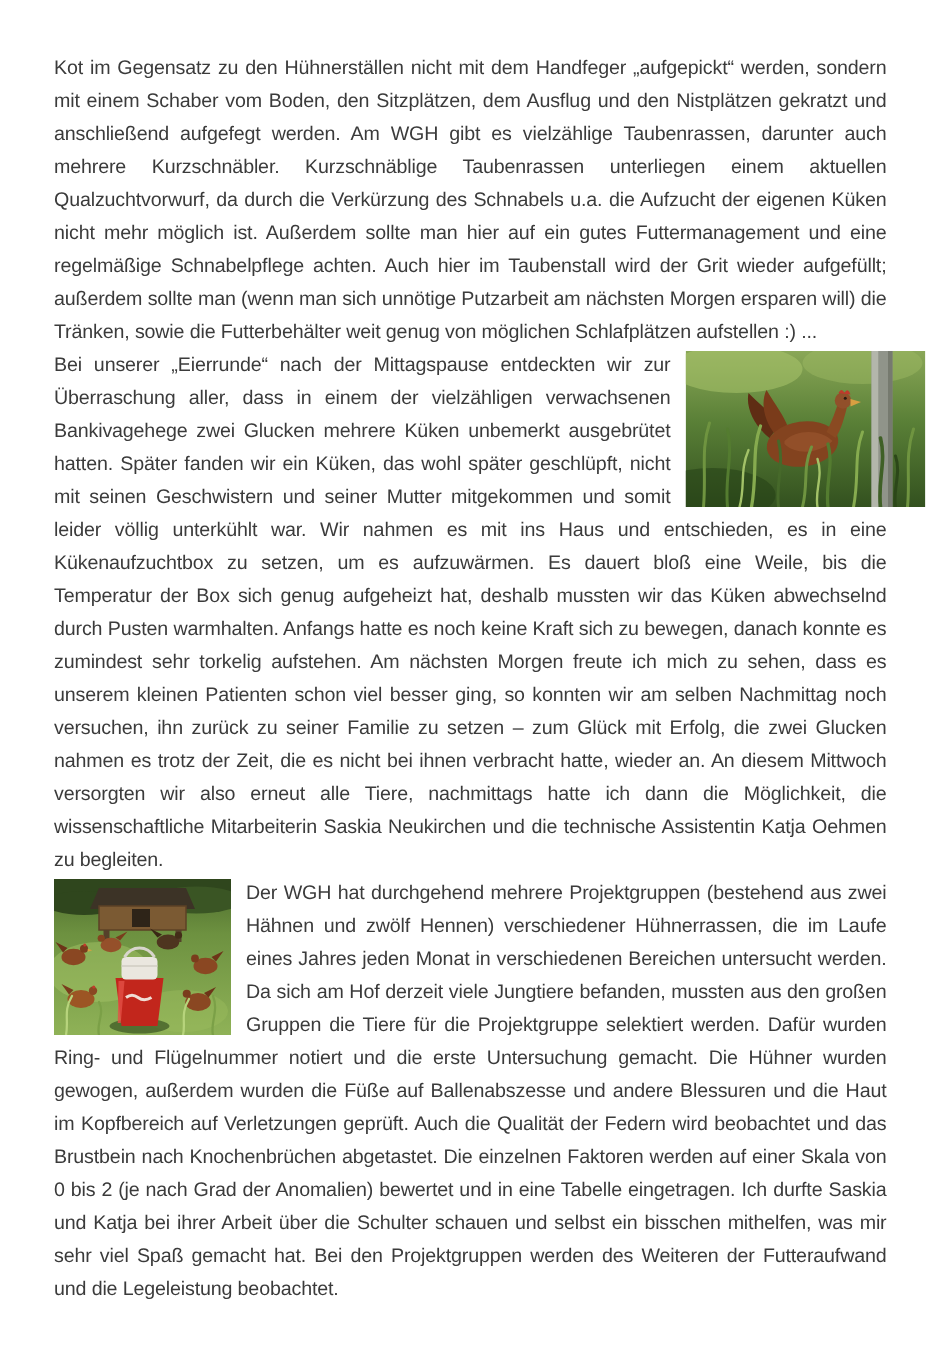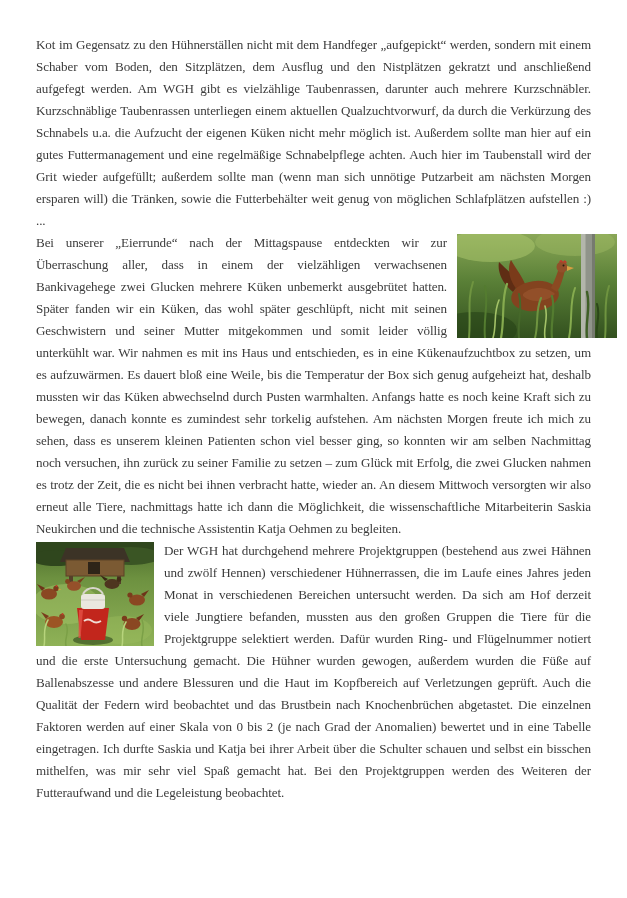--- a/index.html
+++ b/index.html
@@ -8,21 +8,21 @@
     background: #ffffff;
   }
   .page {
     position: relative;
     width: 627px;
     height: 898px;
     box-sizing: border-box;
     margin: 0 auto;
     padding: 34px 36px 0 36px;
     background: #ffffff;
-    font-family: Liberation Serif, serif;
+    font-family: Liberation Sans, sans-serif;
     font-size: 13.1px;
     line-height: 22px;
     letter-spacing: -0.1px;
     color: #3b3b3b;
     text-align: justify;
     overflow: hidden;
   }
   p.para {
     margin: 0;
     padding: 0;

